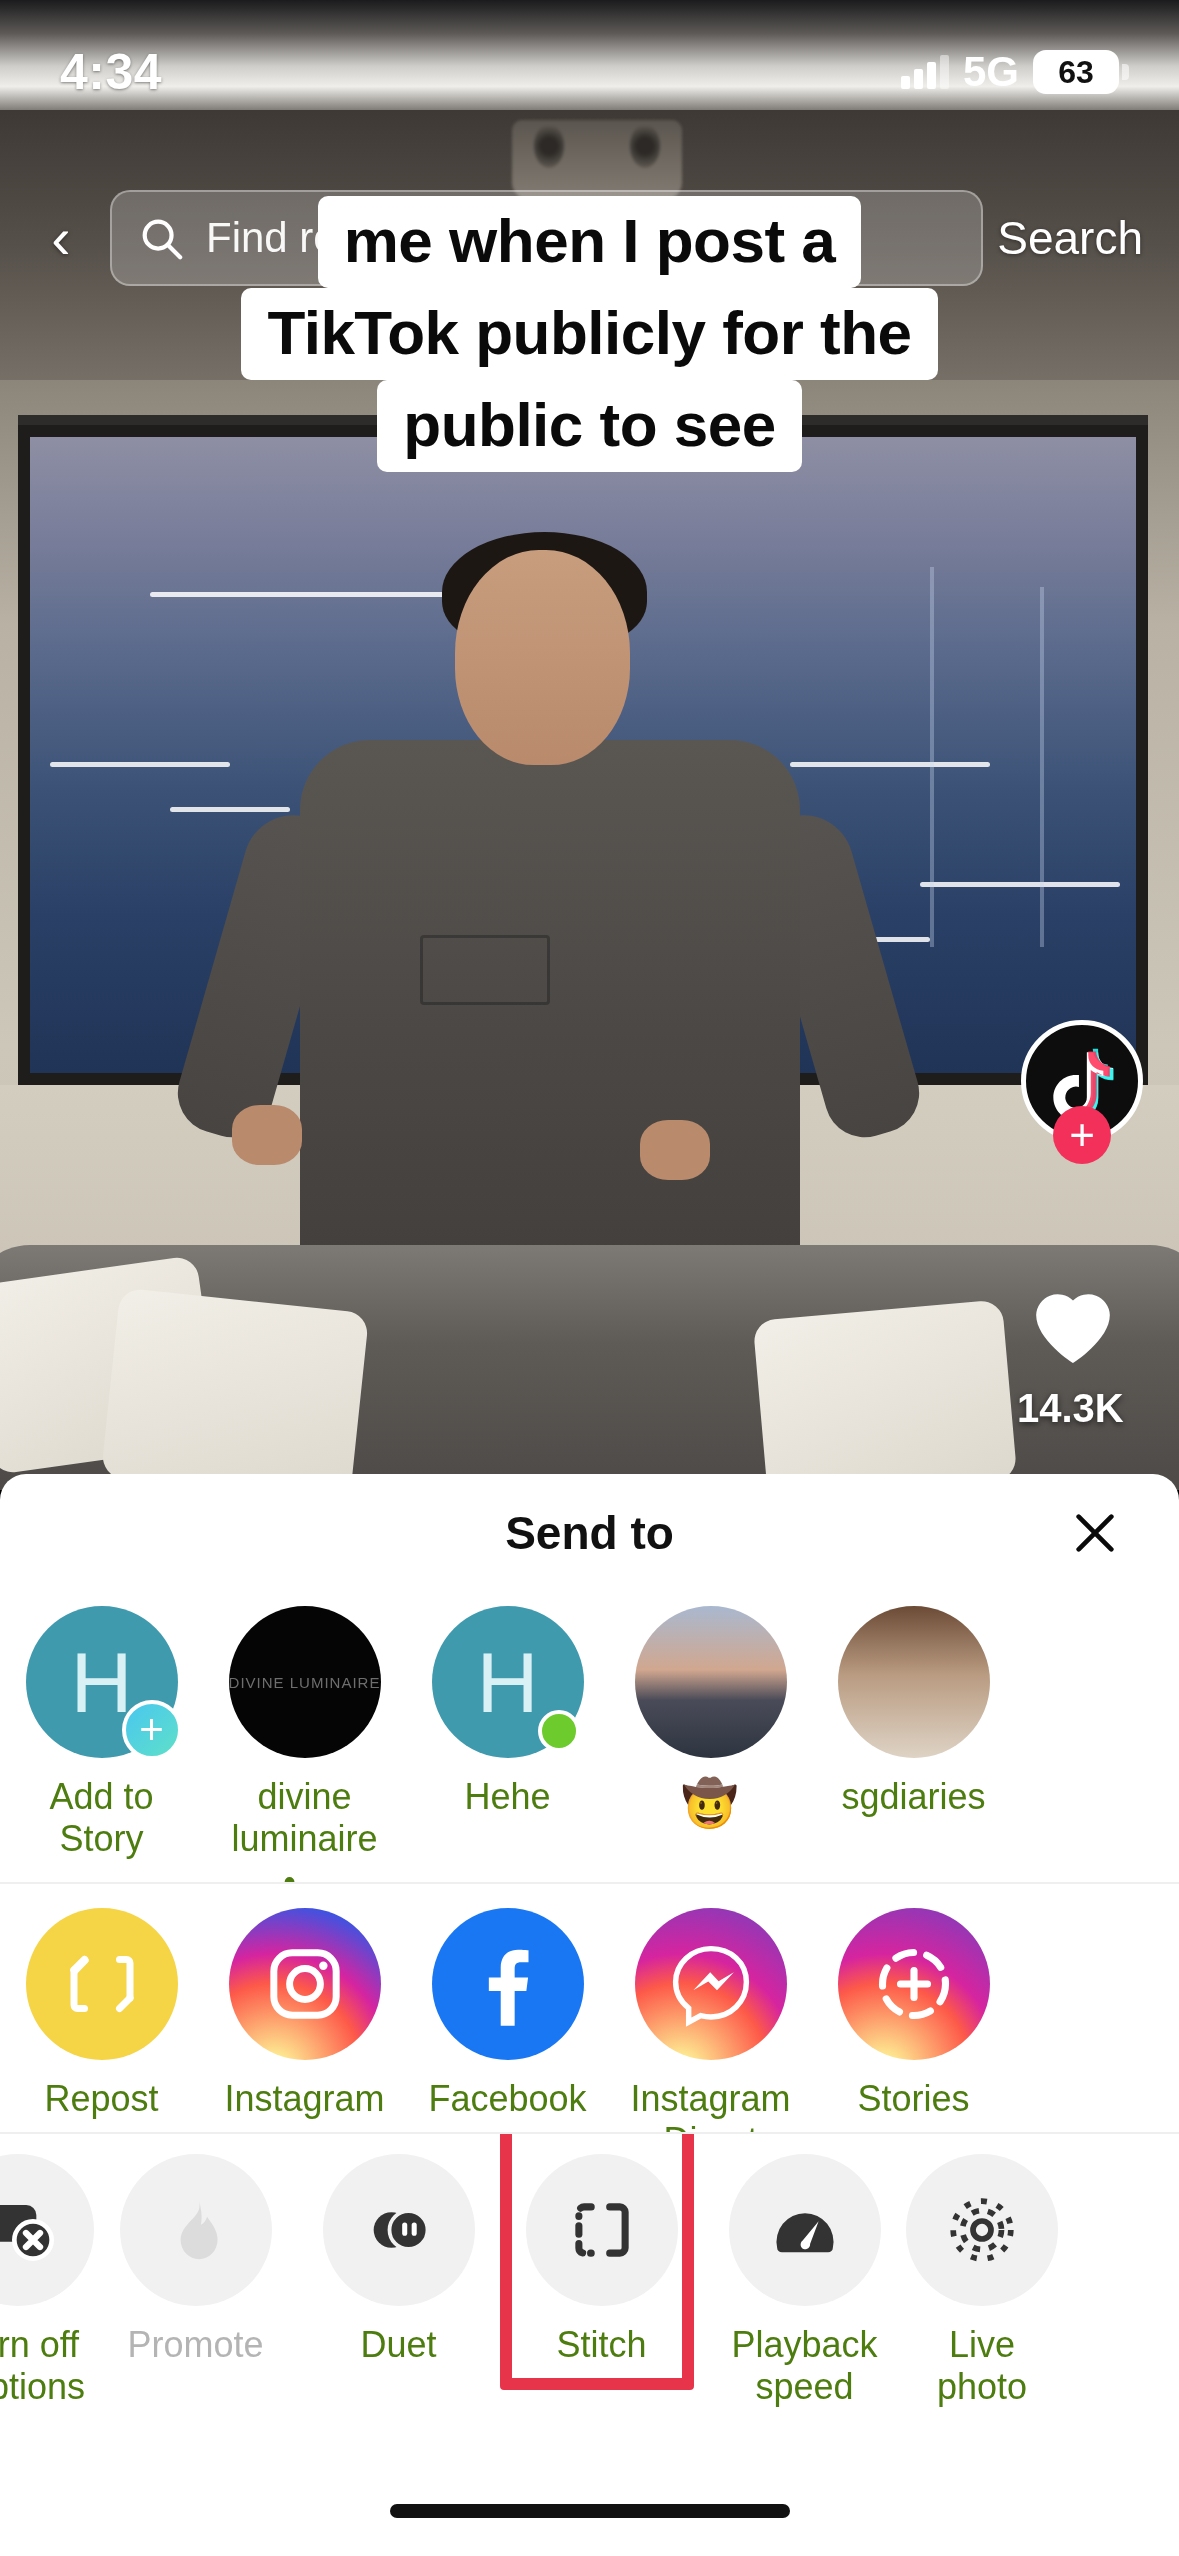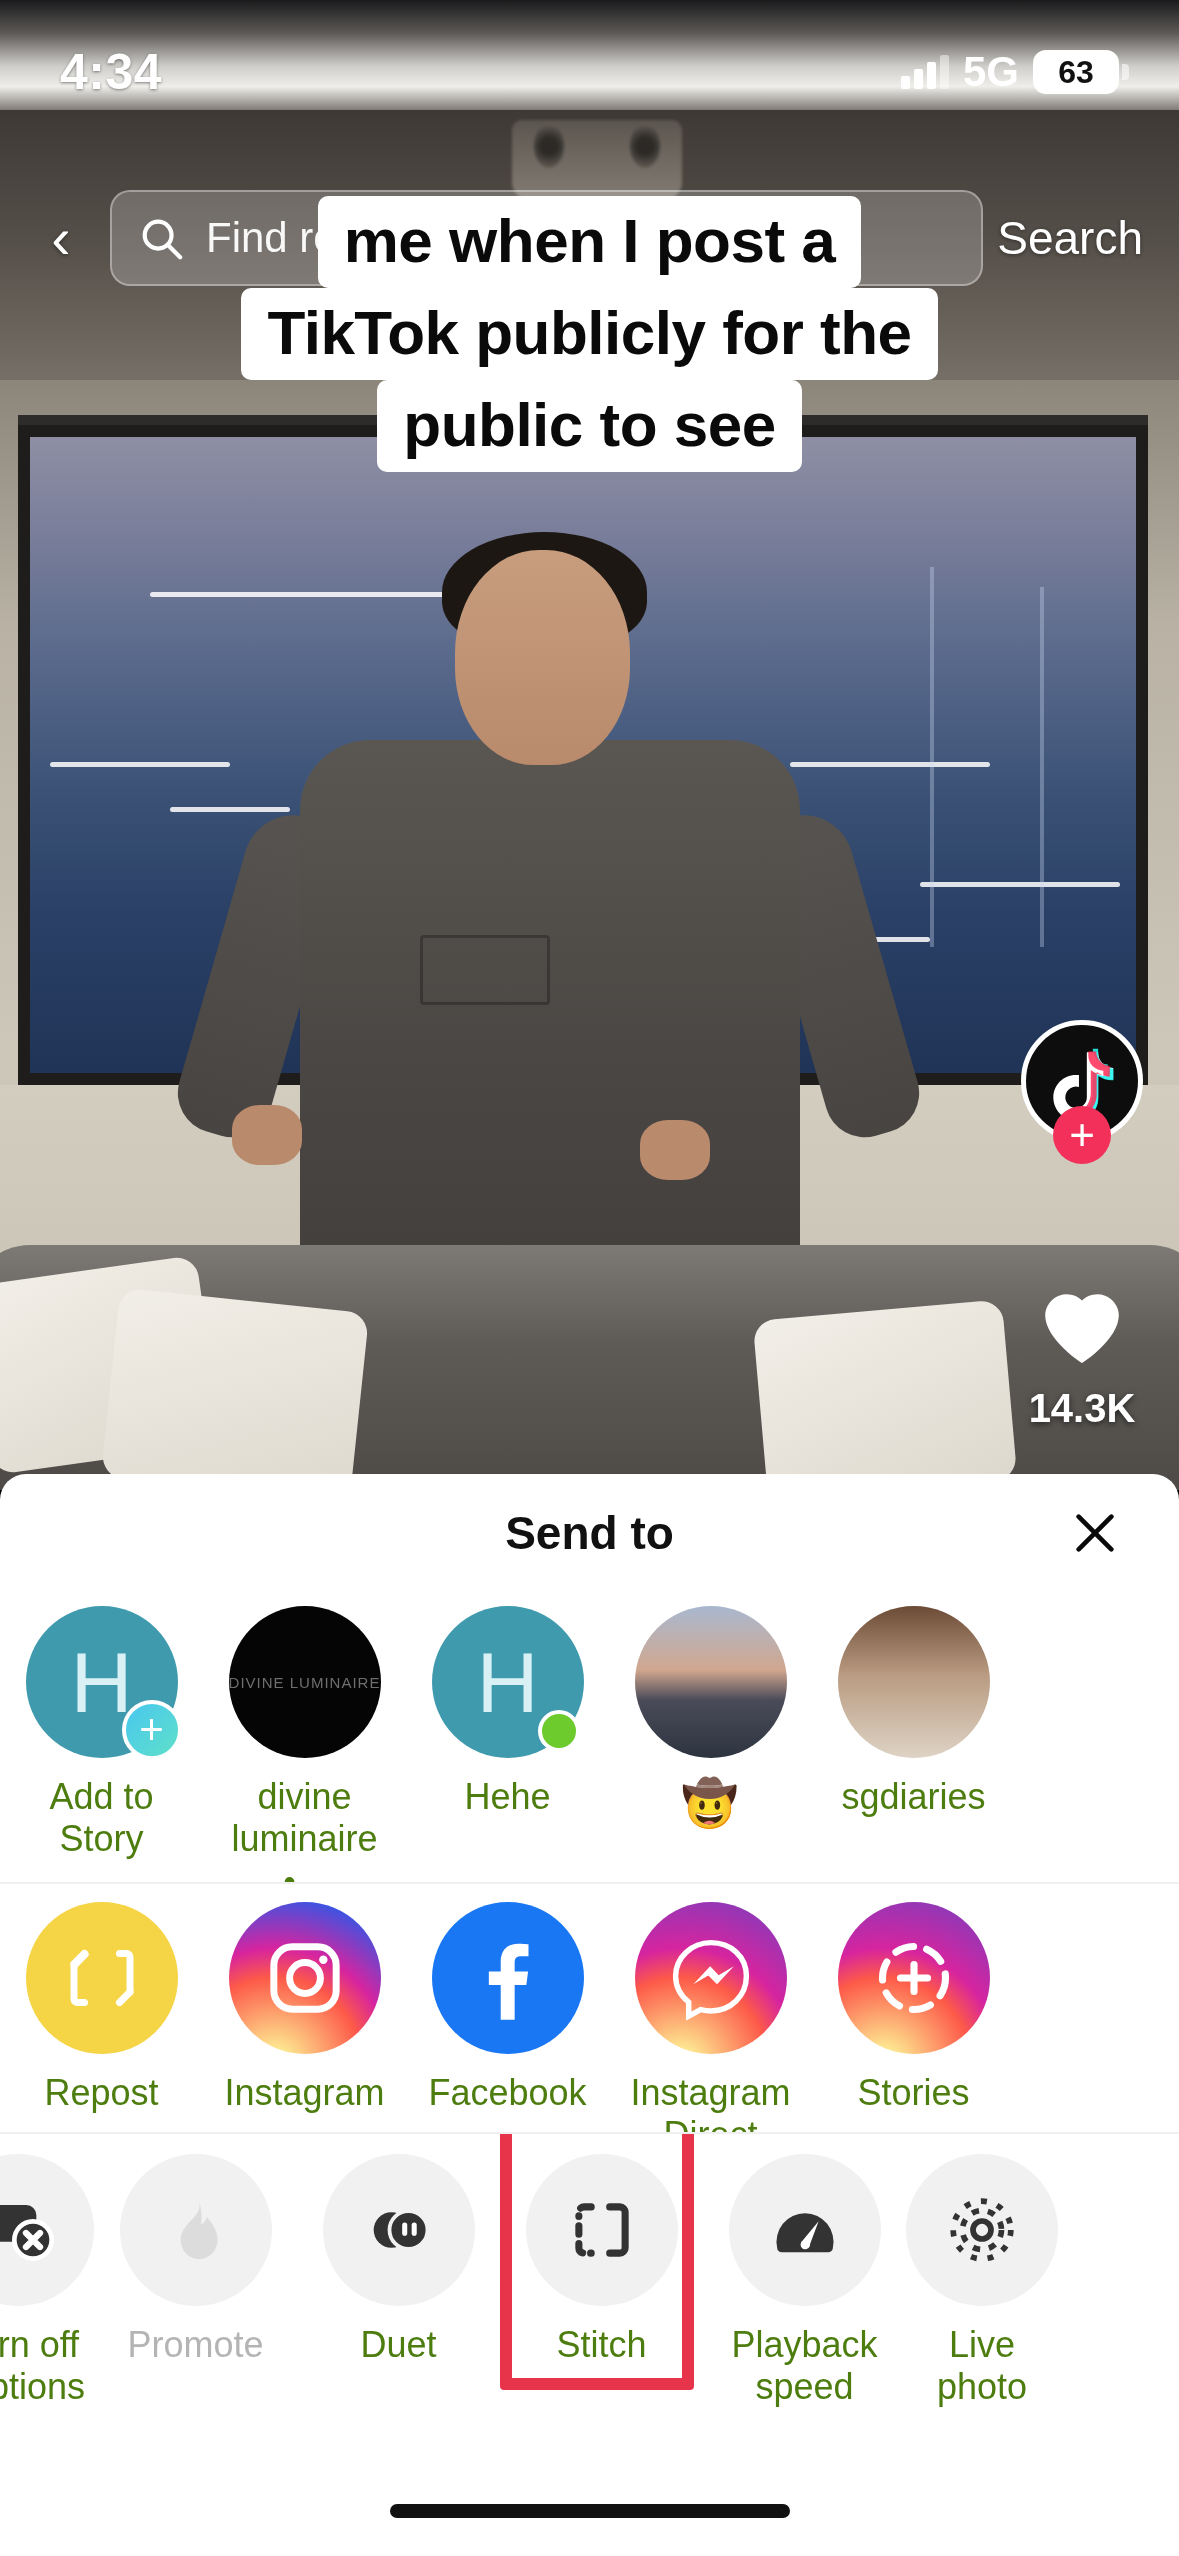--- a/index.html
+++ b/index.html
@@ -185,21 +185,21 @@
     background: #0d0d0d; border: 5px solid #fff;
     display: flex; align-items: center; justify-content: center; overflow: hidden;
   }
   .follow-badge {
     position: absolute; left: 50%; bottom: -22px; transform: translateX(-50%);
     width: 58px; height: 58px; border-radius: 50%;
     background: #f3305a; color: #fff;
     display: flex; align-items: center; justify-content: center;
     font-size: 44px; font-weight: 400; line-height: 1;
   }
-  .like-wrap { margin-top: 130px; text-align: center; }
+  .like-wrap { margin-top: 130px; }
   .like-count {
     margin-top: 6px; color: #fff; font-size: 40px; font-weight: 700;
     text-shadow: 0 2px 6px rgba(0,0,0,.6);
   }
 
   
   .sheet {
     position: absolute; left: 0; bottom: 0; width: 1179px; height: 1082px;
     background: #fff; border-radius: 26px 26px 0 0; z-index: 50;
     display: flex; flex-direction: column;
@@ -211,21 +211,21 @@
   .sheet-close {
     position: absolute; right: 56px; top: 50%; transform: translateY(-50%);
     width: 56px; height: 56px;
   }
 
   .row {
     display: flex; align-items: flex-start;
     padding: 0 0 0 0; gap: 0; overflow: hidden;
   }
   .row-contacts { height: 290px; padding-top: 14px; }
-  .row-apps { height: 250px; padding-top: 18px; border-top: 2px solid #efefef; }
+  .row-apps { height: 250px; padding-top: 24px; border-top: 2px solid #efefef; }
   .row-actions { height: 280px; padding-top: 20px; border-top: 2px solid #efefef; position: relative; }
 
   .cell {
     flex: 0 0 203px; display: flex; flex-direction: column; align-items: center;
     text-align: center;
   }
   .cell-label {
     margin-top: 18px; font-size: 36px; color: #4d7c0f; line-height: 1.18;
     max-width: 190px; word-wrap: break-word;
   }

